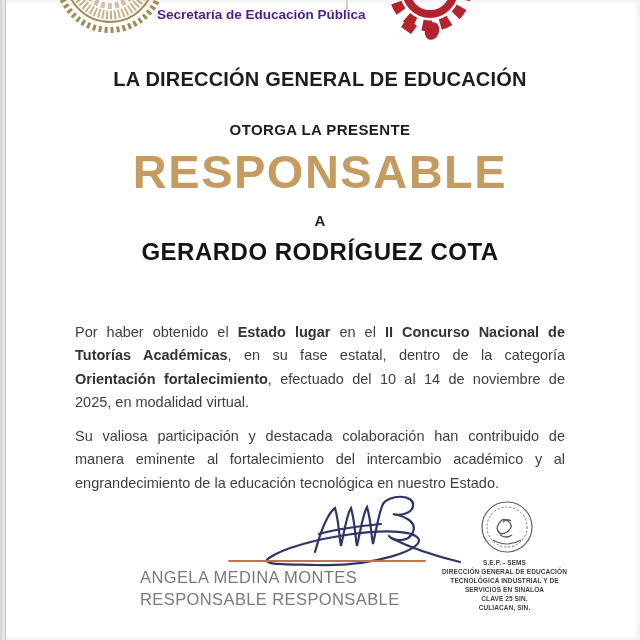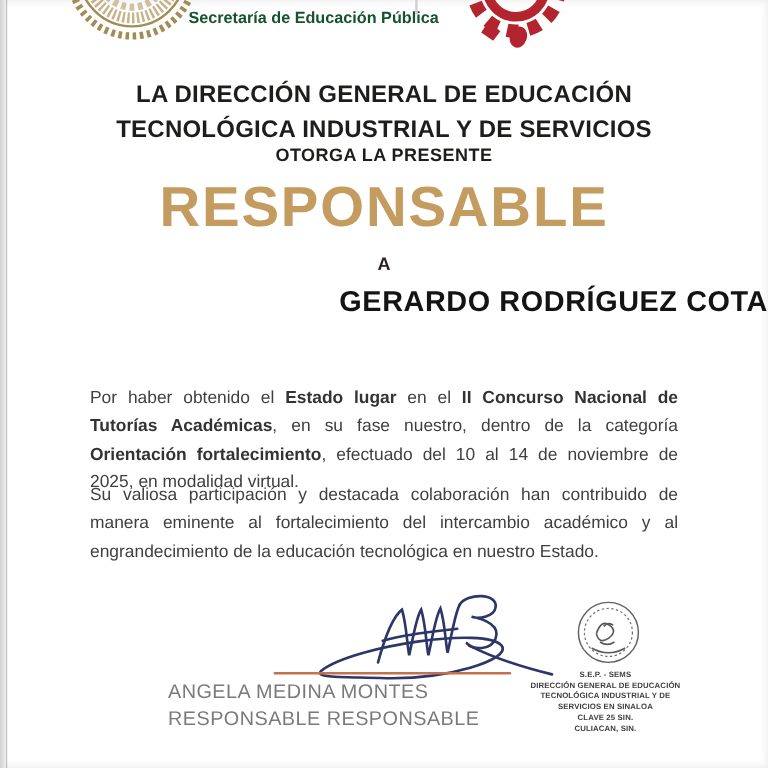--- a/index.html
+++ b/index.html
@@ -5,34 +5,34 @@
   html,body{margin:0;padding:0;background:#e9e9e9;}
   .page{
     position:relative;width:640px;height:640px;background:#ffffff;
     font-family:"Liberation Sans",sans-serif;overflow:hidden;
     box-shadow:inset 0 0 8px rgba(0,0,0,.10);
   }
   .edge-left{position:absolute;left:0;top:0;width:5px;height:640px;
     background:linear-gradient(90deg,#d2d2d2,#eeeeee);border-right:1px solid #c2c2c2;}
   .header{position:absolute;left:0;top:0;width:640px;height:42px;}
   .sep-seal{position:absolute;left:48px;top:0;}
-  .sep-label{position:absolute;left:157px;top:7px;font-size:13.5px;font-weight:700;color:#14532d;}
+  .sep-label{position:absolute;left:157px;top:7px;font-size:13.5px;font-weight:700;color:#4c1d95;}
   .hdr-divider{position:absolute;left:346px;top:0;width:1.5px;height:12px;background:#cfcfcf;}
   .gear{position:absolute;left:385px;top:0;}
   .center{position:absolute;left:0;width:640px;text-align:center;}
   .issuer{top:65px;font-size:20px;font-weight:700;color:#1d1d1b;line-height:29px;letter-spacing:.2px;}
   .grants{top:121px;font-size:15px;font-weight:700;color:#1d1d1b;letter-spacing:.4px;}
   .constancia{top:144px;font-size:47px;font-weight:800;color:#c59c60;letter-spacing:1.5px;}
   .to{top:212px;font-size:15px;font-weight:700;color:#2b2424;}
-  .recipient{top:238px;font-size:24px;font-weight:800;color:#141414;letter-spacing:.5px;text-align:right;}
+  .recipient{top:238px;font-size:24px;font-weight:800;color:#141414;letter-spacing:.5px;}
   .para{position:absolute;left:75px;width:490px;text-align:justify;
     font-size:14.5px;line-height:23.5px;color:#3f3f3f;}
   .para b{font-weight:700;color:#333;}
   .p1{top:306px;}
-  .p2{top:387px;}
+  .p2{top:410px;}
   .signature-svg{position:absolute;left:255px;top:492px;}
   .sig-line{position:absolute;left:228px;top:560px;width:198px;height:2px;background:#c4724b;border-radius:1px;}
   .signatory{position:absolute;left:140px;top:566px;width:380px;text-align:left;
     font-size:16.5px;line-height:22px;color:#7a7a7a;letter-spacing:.4px;}
   .stamp{position:absolute;left:432px;top:500px;width:145px;text-align:center;}
   .stamp-seal{display:block;margin:0 auto;}
   .stamp-text{font-size:6.5px;font-weight:700;color:#3f3f3f;line-height:9px;letter-spacing:.1px;}
 </style>
 </head>
 <body>
@@ -52,32 +52,31 @@
     <svg class="gear" width="90" height="50" viewBox="0 0 90 50">
       <circle cx="45" cy="-10" r="36" fill="none" stroke="#b3242e" stroke-width="11" stroke-dasharray="10 8"></circle>
       <circle cx="45" cy="-10" r="24" fill="none" stroke="#b3242e" stroke-width="8"></circle>
       <ellipse cx="47" cy="31" rx="7" ry="9" fill="#b3242e" transform="rotate(20 47 31)"></ellipse>
       <path d="M 22 18 L 32 26 L 26 34 L 16 27 Z" fill="#b3242e"></path>
     </svg>
   </div>
 
   <div class="center issuer">
     <div>LA DIRECCIÓN GENERAL DE EDUCACIÓN</div>
-    <div>TECNOLÓGICA INDUSTRIAL Y DE SERVICIOS</div>
   </div>
 
   <div class="center grants">OTORGA LA PRESENTE</div>
 
   <div class="center constancia">RESPONSABLE</div>
 
   <div class="center to">A</div>
 
   <div class="center recipient">GERARDO RODRÍGUEZ COTA</div>
 
-  <p class="para p1"><span>Por haber obtenido el </span><b>Estado lugar</b><span> en el </span><b>II Concurso Nacional de Tutorías Académicas</b><span>, en su fase nuestro, dentro de la categoría </span><b>Orientación fortalecimiento</b><span>, efectuado del 10 al 14 de noviembre de 2025, en modalidad virtual.</span></p>
+  <p class="para p1"><span>Por haber obtenido el </span><b>Estado lugar</b><span> en el </span><b>II Concurso Nacional de Tutorías Académicas</b><span>, en su fase estatal, dentro de la categoría </span><b>Orientación fortalecimiento</b><span>, efectuado del 10 al 14 de noviembre de 2025, en modalidad virtual.</span></p>
 
   <p class="para p2">Su valiosa participación y destacada colaboración han contribuido de manera eminente al fortalecimiento del intercambio académico y al engrandecimiento de la educación tecnológica en nuestro Estado.</p>
 
   <svg class="signature-svg" width="215" height="78" viewBox="0 0 215 78">
     <g fill="none" stroke="#2d3668" stroke-width="2.2" stroke-linecap="round">
       <path d="M 14 66 C 42 46 150 30 163 46 C 172 57 118 75 62 73 C 28 72 4 73 14 66"></path>
       <path d="M 60 60 C 66 38 72 22 80 16 C 84 30 84 44 86 54 C 90 36 92 22 96 16 C 100 30 100 44 102 54 C 106 36 108 22 112 15 C 116 28 116 42 118 52 C 122 34 124 20 128 12"></path>
       <path d="M 128 12 C 134 2 160 2 158 14 C 157 22 144 24 138 22 C 150 24 162 30 158 40 C 154 50 140 50 134 44"></path>
       <path d="M 136 46 C 156 56 180 64 205 70"></path>
       <path d="M 64 42 C 84 36 108 34 126 32"></path>

